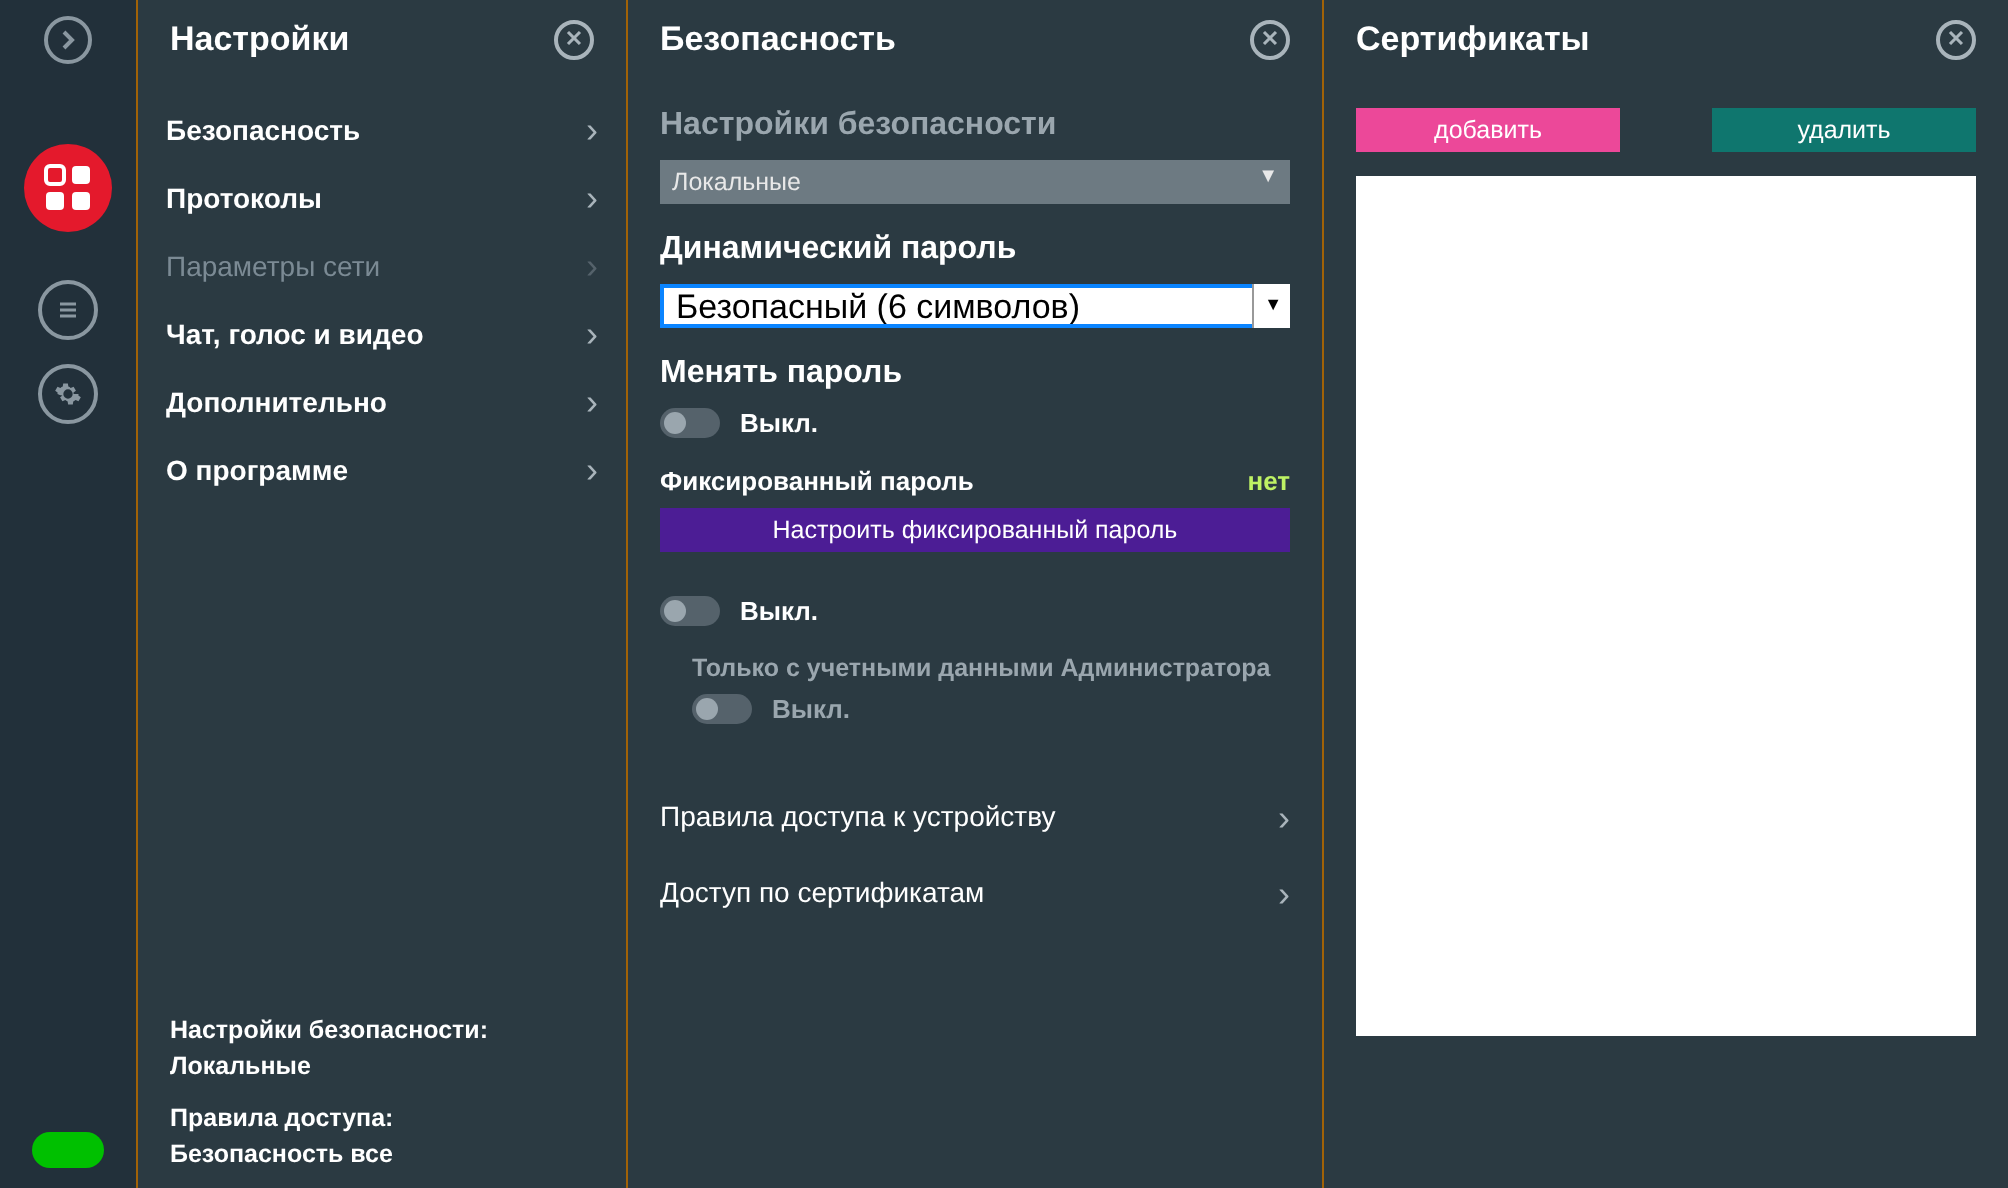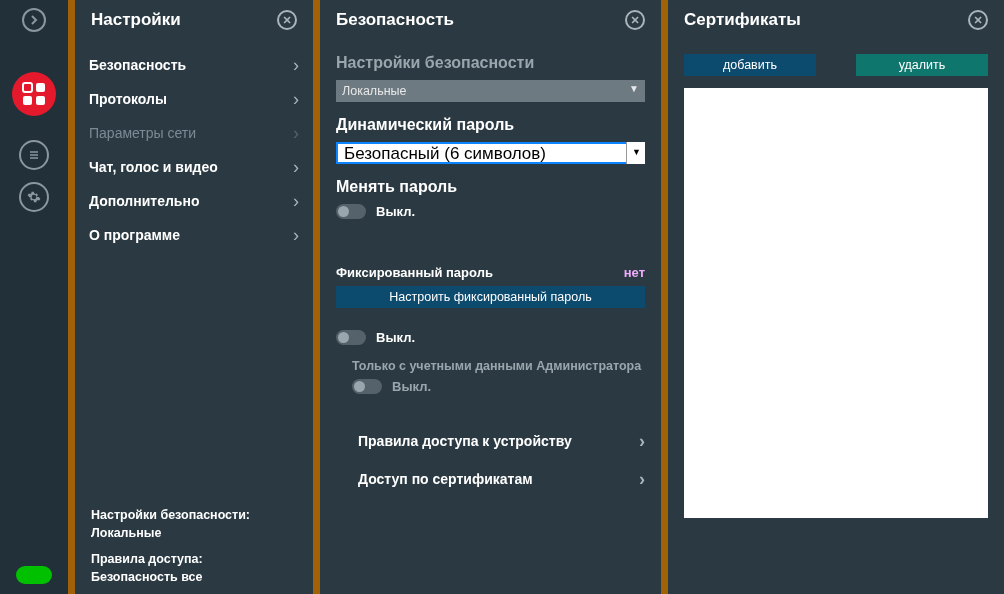--- a/index.html
+++ b/index.html
@@ -49,21 +49,21 @@
   }
   .rail-status {
     position: absolute;
     bottom: 10px; left: 50%; transform: translateX(-50%);
     width: 36px; height: 18px; border-radius: 9px;
     background: #00c000;
   }
   
   .panel {
     background: #2b3a42;
-    border-left: 7px solid #a16207;
+    border-left: 1px solid #a16207;
     position: relative;
     display: flex;
     flex-direction: column;
   }
   .panel-header {
     display: flex;
     align-items: center;
     justify-content: space-between;
     padding: 10px 16px 18px 16px;
     font-size: 17px;
@@ -144,41 +144,41 @@
     content: ""; position: absolute; left: 2px; top: 2px;
     width: 11px; height: 11px; border-radius: 50%;
     background: #9aa6ae;
   }
   .toggle-label { font-weight: bold; color: #fff; font-size: 13px;}
   .toggle-row.indent .toggle-label { color: #9aa6ae; }
   .fixed-row {
     display: flex; justify-content: space-between; align-items: baseline;
     font-weight: bold; color: #fff; margin-top: 4px; margin-bottom: 6px;
   }
-  .fixed-row .status { color: #f0abfc; font-weight: bold; font-size: 13px; margin-top: 32px;}
+  .fixed-row .status { color: #bef264; font-weight: bold; font-size: 13px;}
   .blue-btn {
-    width: 100%; height: 22px; background: #0c4a6e; color: #fff;
+    width: 100%; height: 22px; background: #4c1d95; color: #fff;
     border: none; font-size: 12.5px; cursor: pointer;
     margin-bottom: 16px;
   }
   .sub-label { color: #9aa6ae; font-size: 12.5px; font-weight: bold; margin-left:16px; margin-bottom:6px;}
   .nav-row {
-    display: flex; align-items: center; justify-content: space-between;
+    display: flex; align-items: flex-start; justify-content: space-between;
     padding: 10px 0; cursor: pointer;
-    font-weight: bold; color: #fff; font-size: 14px; margin-left: 22px;
+    font-weight: normal; color: #fff; font-size: 14px;
   }
   
   .col-cert { flex: 1; }
   .cert-body { padding: 0 16px; }
   .cert-btns { display: flex; justify-content: space-between; margin-bottom: 12px; margin-top:6px;}
   .cert-btn {
     width: 132px; height: 22px; border: none; font-size: 12.5px;
     cursor: pointer; color: #fff;
   }
-  .cert-btn.add { background: #0c4a6e; }
+  .cert-btn.add { background: #ec4899; }
   .cert-btn.del { background: #0f766e; }
   .cert-list {
     width: 100%; height: 430px; background: #fff;
   }
 </style>
 </head>
 <body>
 
 <div class="rail">
   <div class="rail-top-icon">

